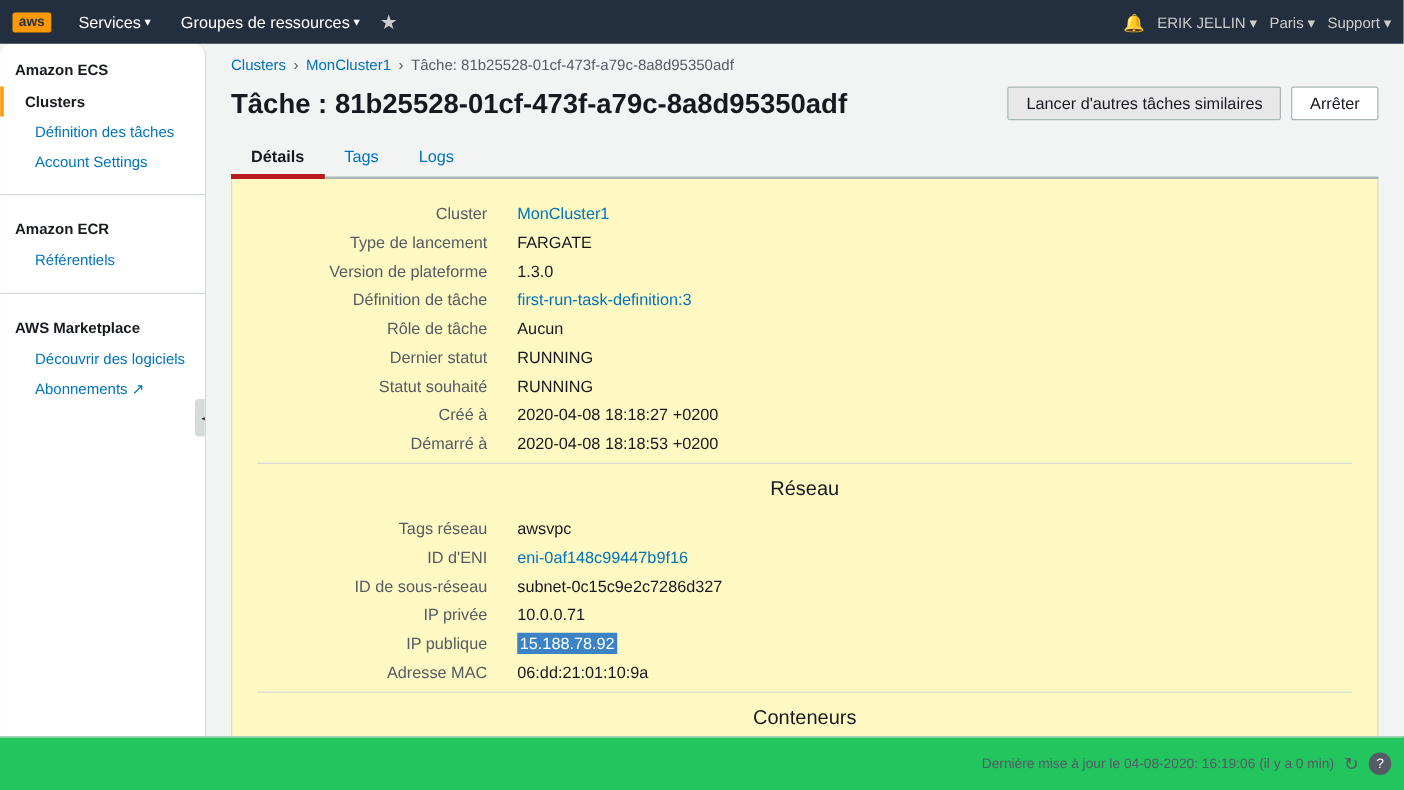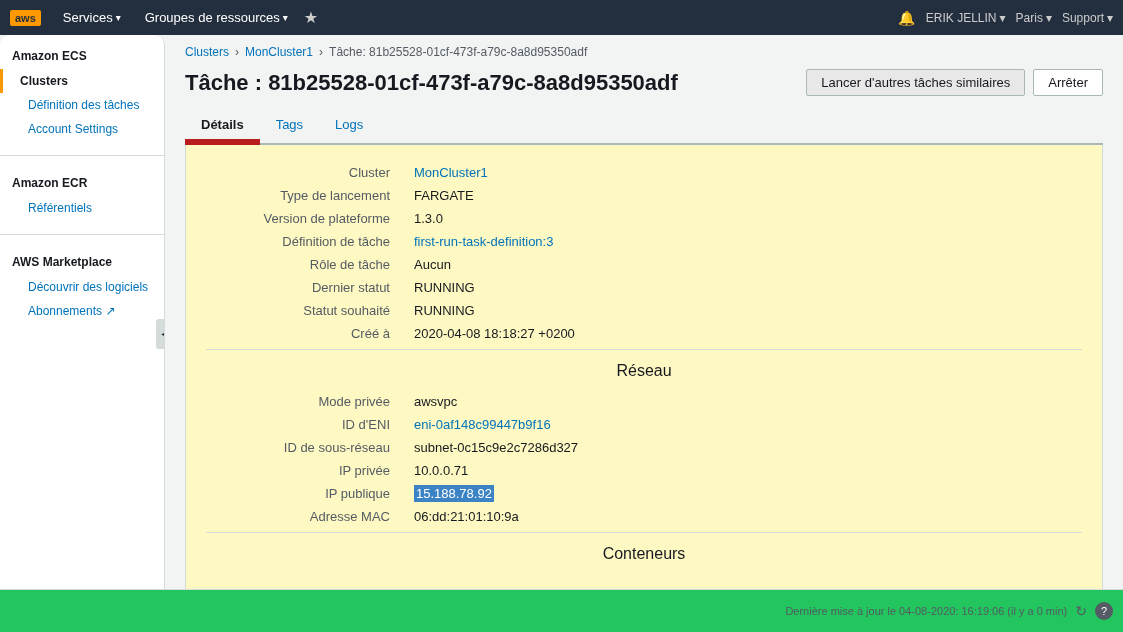--- a/index.html
+++ b/index.html
@@ -154,21 +154,21 @@
     .tab {
       padding: 7px 16px;
       cursor: pointer;
       font-size: 13px;
       color: #0073bb;
       border-bottom: 2px solid transparent;
       margin-bottom: -2px;
     }
     .tab.active {
       color: #16191f;
-      border-bottom: 6px solid #b91c1c;
+      border-bottom: 4px solid #b91c1c;
       font-weight: bold;
     }
 
     
     .card {
       background: #fef9c3;
       border: 1px solid #d5dbdb;
       border-top: none;
       padding: 16px 20px;
       margin-bottom: 20px;
@@ -363,28 +363,32 @@
             <td>RUNNING</td>
           </tr>
           <tr>
             <td>Statut souhaité</td>
             <td>RUNNING</td>
           </tr>
           <tr>
             <td>Créé à</td>
             <td>2020-04-08 18:18:27 +0200</td>
           </tr>
+          <tr>
+            <td>Démarré à</td>
+            <td>2020-04-08 18:18:53 +0200</td>
+          </tr>
         </tbody>
       </table>
 
       <div class="section-heading">Réseau</div>
       <table class="detail-table">
         <tbody>
           <tr>
-            <td>Mode privée</td>
+            <td>Tags réseau</td>
             <td>awsvpc</td>
           </tr>
           <tr>
             <td>ID d'ENI</td>
             <td>
               <a class="link">eni-0af148c99447b9f16</a>
             </td>
           </tr>
           <tr>
             <td>ID de sous-réseau</td>

